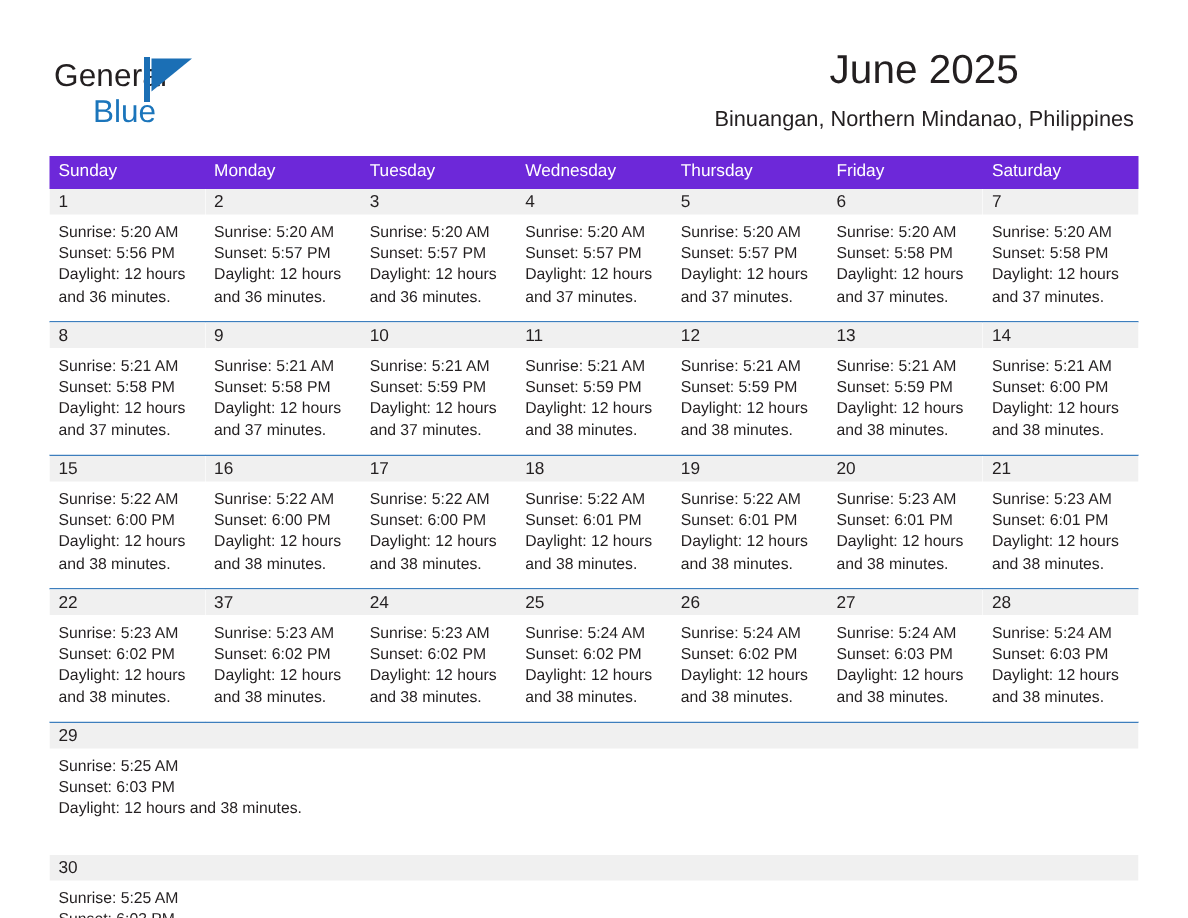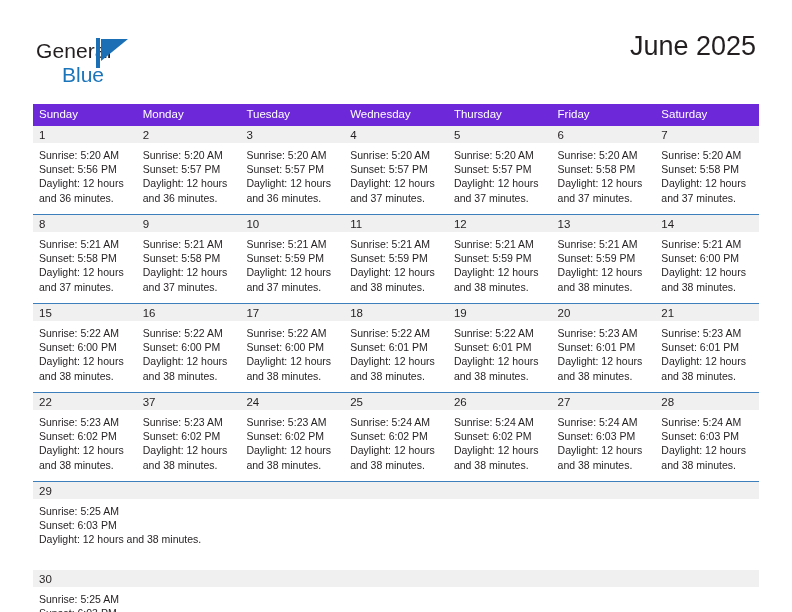--- a/index.html
+++ b/index.html
@@ -164,20 +164,21 @@
     <span class="brand-row1">General</span>
     <span class="brand-row2">Blue</span>
   </div>
   <div class="brand-mark">
     <span class="bar"></span>
     <span class="tri"></span>
   </div>
 
   <div class="title-block">
     <div class="cal-title">June 2025</div>
+    <div class="cal-subtitle">Binuangan, Northern Mindanao, Philippines</div>
   </div>
 
 </div>
 
 <div class="calendar">
   <div class="weekday-row" id="weekday-row">
       <div class="weekday-cell">Sunday</div>
       <div class="weekday-cell">Monday</div>
       <div class="weekday-cell">Tuesday</div>
       <div class="weekday-cell">Wednesday</div>

